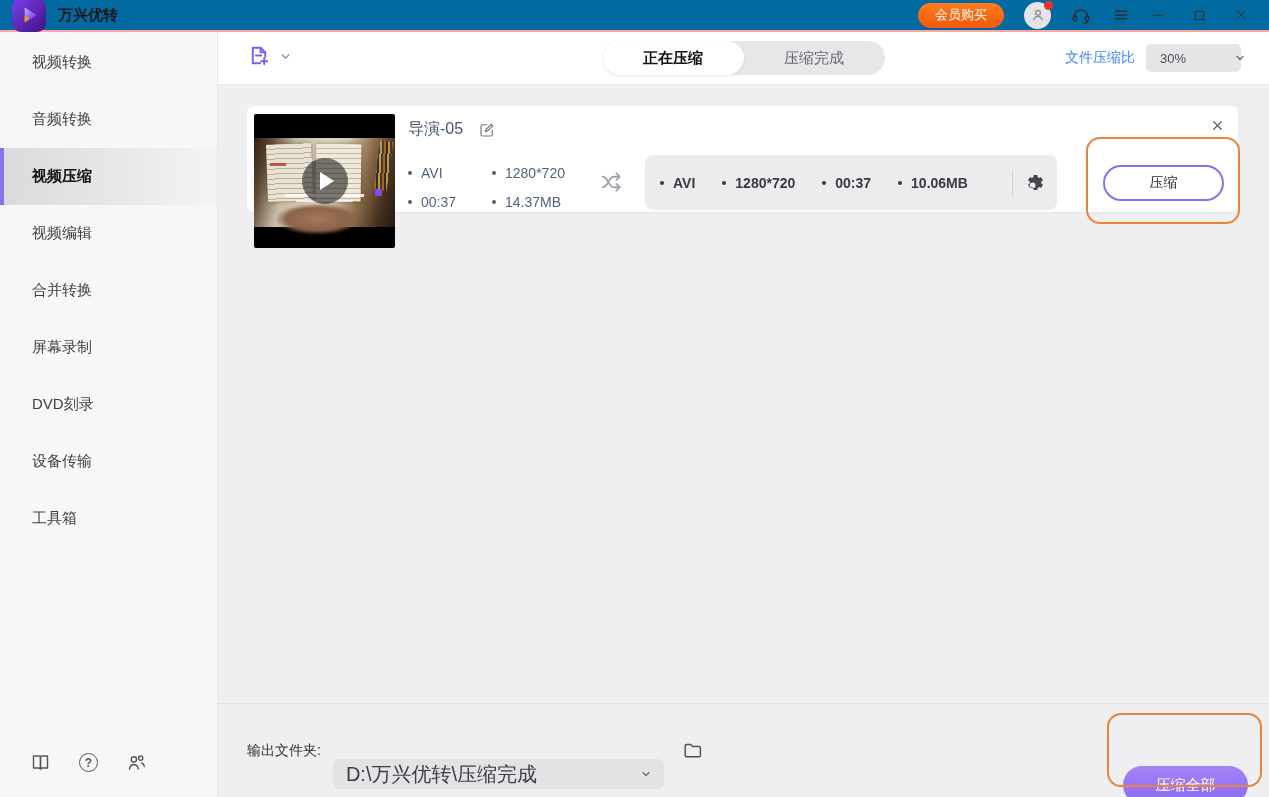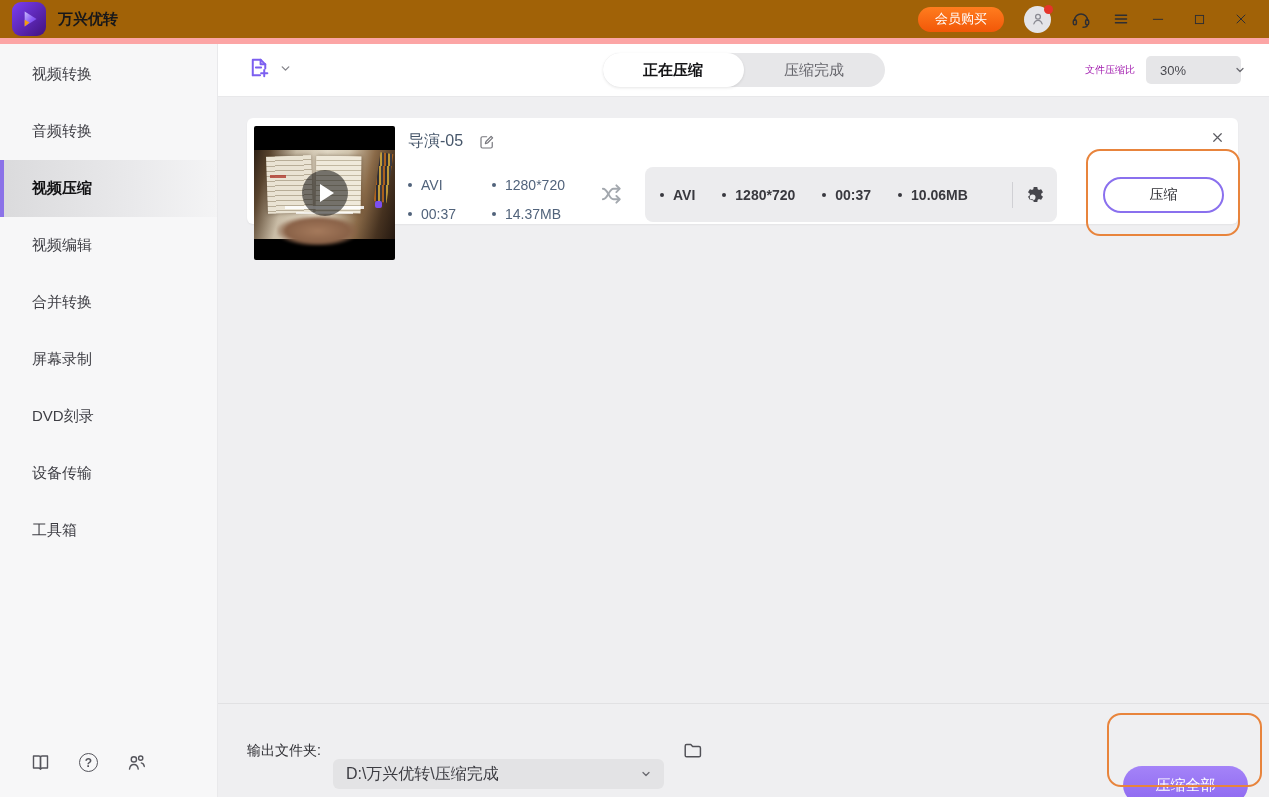--- a/index.html
+++ b/index.html
@@ -1,21 +1,21 @@
 <!DOCTYPE html>
 <html><head>
 <meta charset="utf-8">
 <style>
   * { margin:0; padding:0; box-sizing:border-box; }
   html,body { width:1269px; height:797px; }
   body { font-family:"Liberation Sans","DejaVu Sans",sans-serif; background:#fff; overflow:hidden; }
   .window { width:1269px; height:797px; display:flex; flex-direction:column; background:#fff; }
 
   
-  .titlebar { height:44px; flex-shrink:0; background:#a16207; border-bottom:6px solid #fca5a5;
+  .titlebar { height:32px; flex-shrink:0; background:#0369a1; border-bottom:2px solid #fca5a5;
               display:flex; align-items:center; padding:0 16px 0 12px; }
   .logo { width:34px; height:34px; border-radius:9px; background:linear-gradient(135deg,#7b3ff2 0%,#41127e 100%);
           display:flex; align-items:center; justify-content:center; }
   .app-title { font-size:15px; font-weight:bold; color:#17171a; margin-left:12px; }
   .titlebar-right { margin-left:auto; display:flex; align-items:center; }
   .buy-btn { height:25px; padding:0 17px; border-radius:13px; border:none; cursor:pointer;
              background:linear-gradient(180deg,#ff7d1f,#f25708); color:#fff; font-size:13px;
              display:flex; align-items:center; margin-right:20px; font-family:inherit; }
   .avatar-wrap { position:relative; width:27px; height:27px; margin-right:19px; cursor:pointer; }
   .avatar { width:27px; height:27px; border-radius:50%; background:#e4e4e8; display:flex; align-items:center; justify-content:center; }
@@ -46,21 +46,21 @@
   
   .toolbar { height:53px; flex-shrink:0; background:#fff; border-bottom:1px solid #e8e8ea;
              display:flex; align-items:center; padding:0 28px; position:relative; }
   .add-group { display:flex; align-items:center; gap:8px; cursor:pointer; background:none; border:none; }
   .tabs { position:absolute; left:50%; top:50%; transform:translate(-50%,-50%);
           background:#e7e7e9; border-radius:17px; height:34px; display:flex;justify-content:flex-end; }
   .tab { width:141px; display:flex; align-items:center; justify-content:center; font-size:15px;
          color:#66666c; border-radius:17px; cursor:pointer; background:none; border:none; font-family:inherit; }
   .tab.active { background:#fff; font-weight:bold; color:#141416; box-shadow:0 1px 3px rgba(0,0,0,.10); }
   .ratio-group { margin-left:auto; display:flex; align-items:center; gap:11px; }
-  .ratio-label { font-size:10px; color:#a21caf; }
+  .ratio-label { font-size:14px; color:#3b82f6; }
   .ratio-select { width:95px; height:28px; background:#e6e6e8; border-radius:5px; display:flex;
                   align-items:center; padding:0 10px 0 14px; font-size:13px; color:#4a4a50; cursor:pointer;gap:48px; }
   .ratio-select .chev { margin-left:auto; display:flex; }
 
   
   .content { flex:1; background:#efeff1; padding:21px 0 0 29px; position:relative; min-height:0; }
   .card { width:991px; height:106px; background:#fff; border-radius:6px; position:relative;
           box-shadow:0 1px 2px rgba(0,0,0,.05); }
 
   .thumb { position:absolute; left:7px; top:8px; width:141px; height:134px; background:#000;
@@ -107,21 +107,21 @@
   .compress-btn { position:absolute; left:856px; top:59px; width:121px; height:36px; border-radius:18px;
                   border:2px solid #8a70ee; background:#fff; font-size:14px; color:#2f2f34;
                   display:flex; align-items:center; justify-content:center; cursor:pointer; font-family:inherit; }
   .card-close { position:absolute; right:13px; top:12px; display:flex; background:none; border:none; cursor:pointer; }
 
   
   .footer { height:94px; flex-shrink:0; border-top:1px solid #e1e1e3; background:#efeff1;
             display:flex; align-items:center; padding-left:29px; position:relative; }
   .out-label { font-size:14px; color:#2f2f34; margin-right:12px; }
   .out-select { width:331px; height:30px; background:#e3e3e5; border-radius:6px; display:flex;
-                align-items:center; padding:0 12px 0 13px; font-size:16px; color:#3c3c42; cursor:pointer;margin-top:47px; }
+                align-items:center; padding:0 12px 0 13px; font-size:20px; color:#3c3c42; cursor:pointer;margin-top:47px; }
   .out-select .chev { margin-left:auto; display:flex; }
   .folder-btn { margin-left:18px; display:flex; background:none; border:none; cursor:pointer; }
   .compress-all-annot { position:absolute; left:889px; top:9px; width:155px; height:74px;
                         border:2.5px solid #e8843c; border-radius:14px; pointer-events:none; }
   .compress-all-btn { position:absolute; left:905px; top:28px; width:125px; height:38px; border-radius:19px;
                       background:linear-gradient(180deg,#a483f8,#8d68f0); color:#fff; font-size:15px;
                       display:flex; align-items:center; justify-content:center; border:none; cursor:pointer; font-family:inherit;margin-top:34px; }
 </style>
 </head>
 <body>

